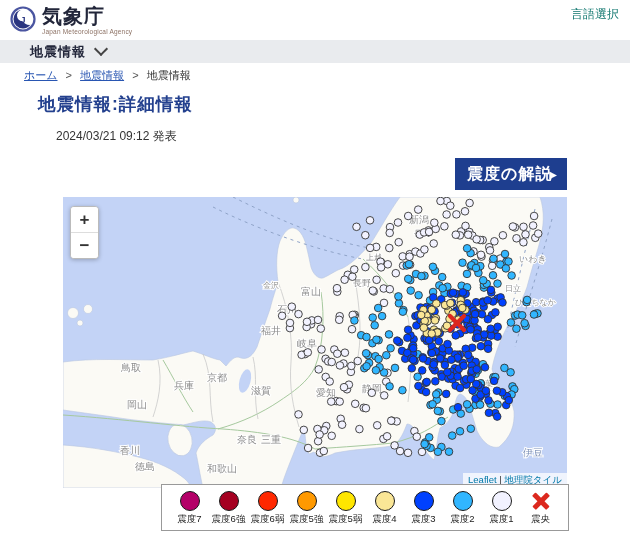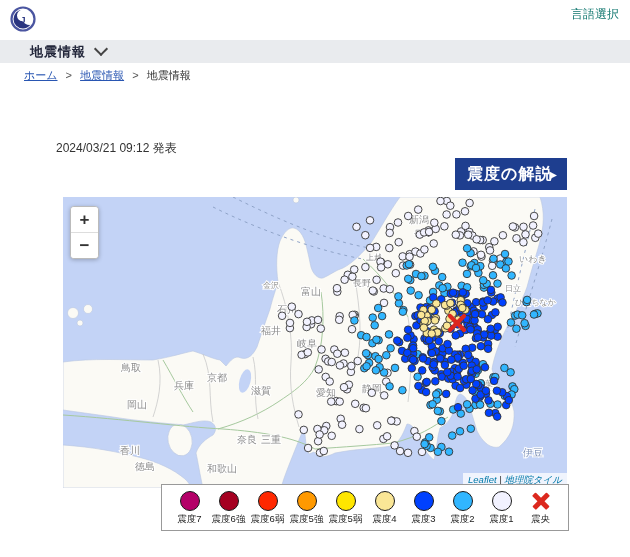--- a/index.html
+++ b/index.html
@@ -26,34 +26,34 @@
   .nav-chev{width:8px;height:8px;border-right:2px solid #444;border-bottom:2px solid #444;transform:rotate(45deg);margin-left:10px;margin-top:-5px;}
 
   
   .breadcrumb{position:absolute;left:24px;top:68px;font-size:11px;color:#444;}
   .crumb-link{color:#2956b2;text-decoration:underline;cursor:pointer;text-align:right;}
   .crumb-sep{color:#555;margin:0 5px;}
   .crumb-current{color:#333;}
 
   
   .page-title{position:absolute;left:38px;top:92px;font-size:17.5px;font-weight:bold;color:#23408e;letter-spacing:1px;}
-  .pub-date{position:absolute;left:56px;top:140px;font-size:12px;color:#333;}
+  .pub-date{position:absolute;left:56px;top:128px;font-size:12px;color:#333;}
 
   
   .explain-btn{position:absolute;left:455px;top:158px;width:112px;height:32px;background:#1e3e8f;color:#fff;display:flex;align-items:center;cursor:pointer;}
   .explain-label{font-size:16px;font-weight:bold;margin-left:12px;letter-spacing:1px;}
   .explain-arrow{position:absolute;right:10px;font-size:10px;color:#fff;}
 
   
   .map-frame{position:absolute;left:63px;top:197px;width:504px;height:291px;background:#c3d3f6;}
   .map-frame svg{display:block;}
   .zoom-ctl{position:absolute;left:7px;top:9px;width:27px;background:#fff;border:1px solid #bbb;border-radius:4px;box-shadow:0 1px 4px rgba(0,0,0,0.25);overflow:hidden;}
   .zoom-btn{width:27px;height:25px;display:flex;align-items:center;justify-content:center;font-size:17px;font-weight:bold;color:#333;cursor:pointer;background:#fff;}
   .zoom-div{height:1px;background:#ddd;}
-  .attribution{position:absolute;right:0;bottom:0;background:rgba(255,255,255,0.75);font-size:9.5px;color:#333;padding:1px 5px;font-style:italic;}
+  .attribution{position:absolute;right:0;bottom:0;background:rgba(255,255,255,0.75);font-size:9.5px;color:#333;padding:1px 5px;}
   .attr-link{color:#0078a8;cursor:pointer;}
 
   
   .legend{position:absolute;left:161px;top:484px;width:408px;height:47px;background:#fff;border:1px solid #999;box-sizing:border-box;display:flex;align-items:center;justify-content:space-between;padding:3px 8px 2px 8px;}
   .legend-item{display:flex;flex-direction:column;align-items:center;width:40px;}
   .legend-circle{width:20px;height:20px;border-radius:50%;border:1.6px solid #1a1a1a;box-sizing:border-box;}
   .legend-label{font-size:9.5px;color:#222;margin-top:2px;white-space:nowrap;}
   .legend-x{position:relative;width:20px;height:20px;}
   .xbar{position:absolute;left:50%;top:50%;width:20px;height:4.5px;border-radius:1px;}
   .b1{transform:translate(-50%,-50%) rotate(45deg);}
@@ -64,20 +64,24 @@
 
 <div class="page">
 
   <div class="header">
     <div class="logo-wrap">
       <svg class="logo-icon" viewBox="0 0 26 26">
         <circle cx="13" cy="13" r="11.5" fill="#ffffff" stroke="#4a55a0" stroke-width="2.2"></circle>
         <path d="M13 3.5 A9.5 9.5 0 0 0 3.5 13 A9.5 9.5 0 0 0 13 22.5 A9.5 9.5 0 0 0 20.5 18.8 A8 8 0 0 1 13 15.5 A6 6 0 0 1 13 3.5 Z" fill="#2a3580"></path>
         <text x="13" y="16.5" font-size="9" fill="#2a3580" text-anchor="middle" font-weight="bold">J</text>
       </svg>
+      <div class="logo-text-block">
+        <div class="logo-title">気象庁</div>
+        <div class="logo-subtitle">Japan Meteorological Agency</div>
+      </div>
     </div>
     <div class="lang-wrap">
       <span class="lang-label">言語選択</span>
     </div>
   </div>
 
   <div class="navbar">
     <div class="nav-item">
       <span class="nav-label">地震情報</span>
       <span class="nav-chev"></span>
@@ -85,20 +89,21 @@
   </div>
 
   <div class="breadcrumb">
     <span class="crumb-link">ホーム</span>
     <span class="crumb-sep">&gt;</span>
     <span class="crumb-link">地震情報</span>
     <span class="crumb-sep">&gt;</span>
     <span class="crumb-current">地震情報</span>
   </div>
 
+  <div class="page-title">地震情報:詳細情報</div>
   <div class="pub-date">2024/03/21 09:12 発表</div>
 
   <div class="explain-btn">
     <span class="explain-label">震度の解説</span>
     <span class="explain-arrow">▶</span>
   </div>
 
   <div class="map-frame">
     <svg id="map-svg" width="504" height="291" viewBox="0 0 504 291">
       <rect x="0" y="0" width="504" height="291" fill="#c3d3f6"></rect>

